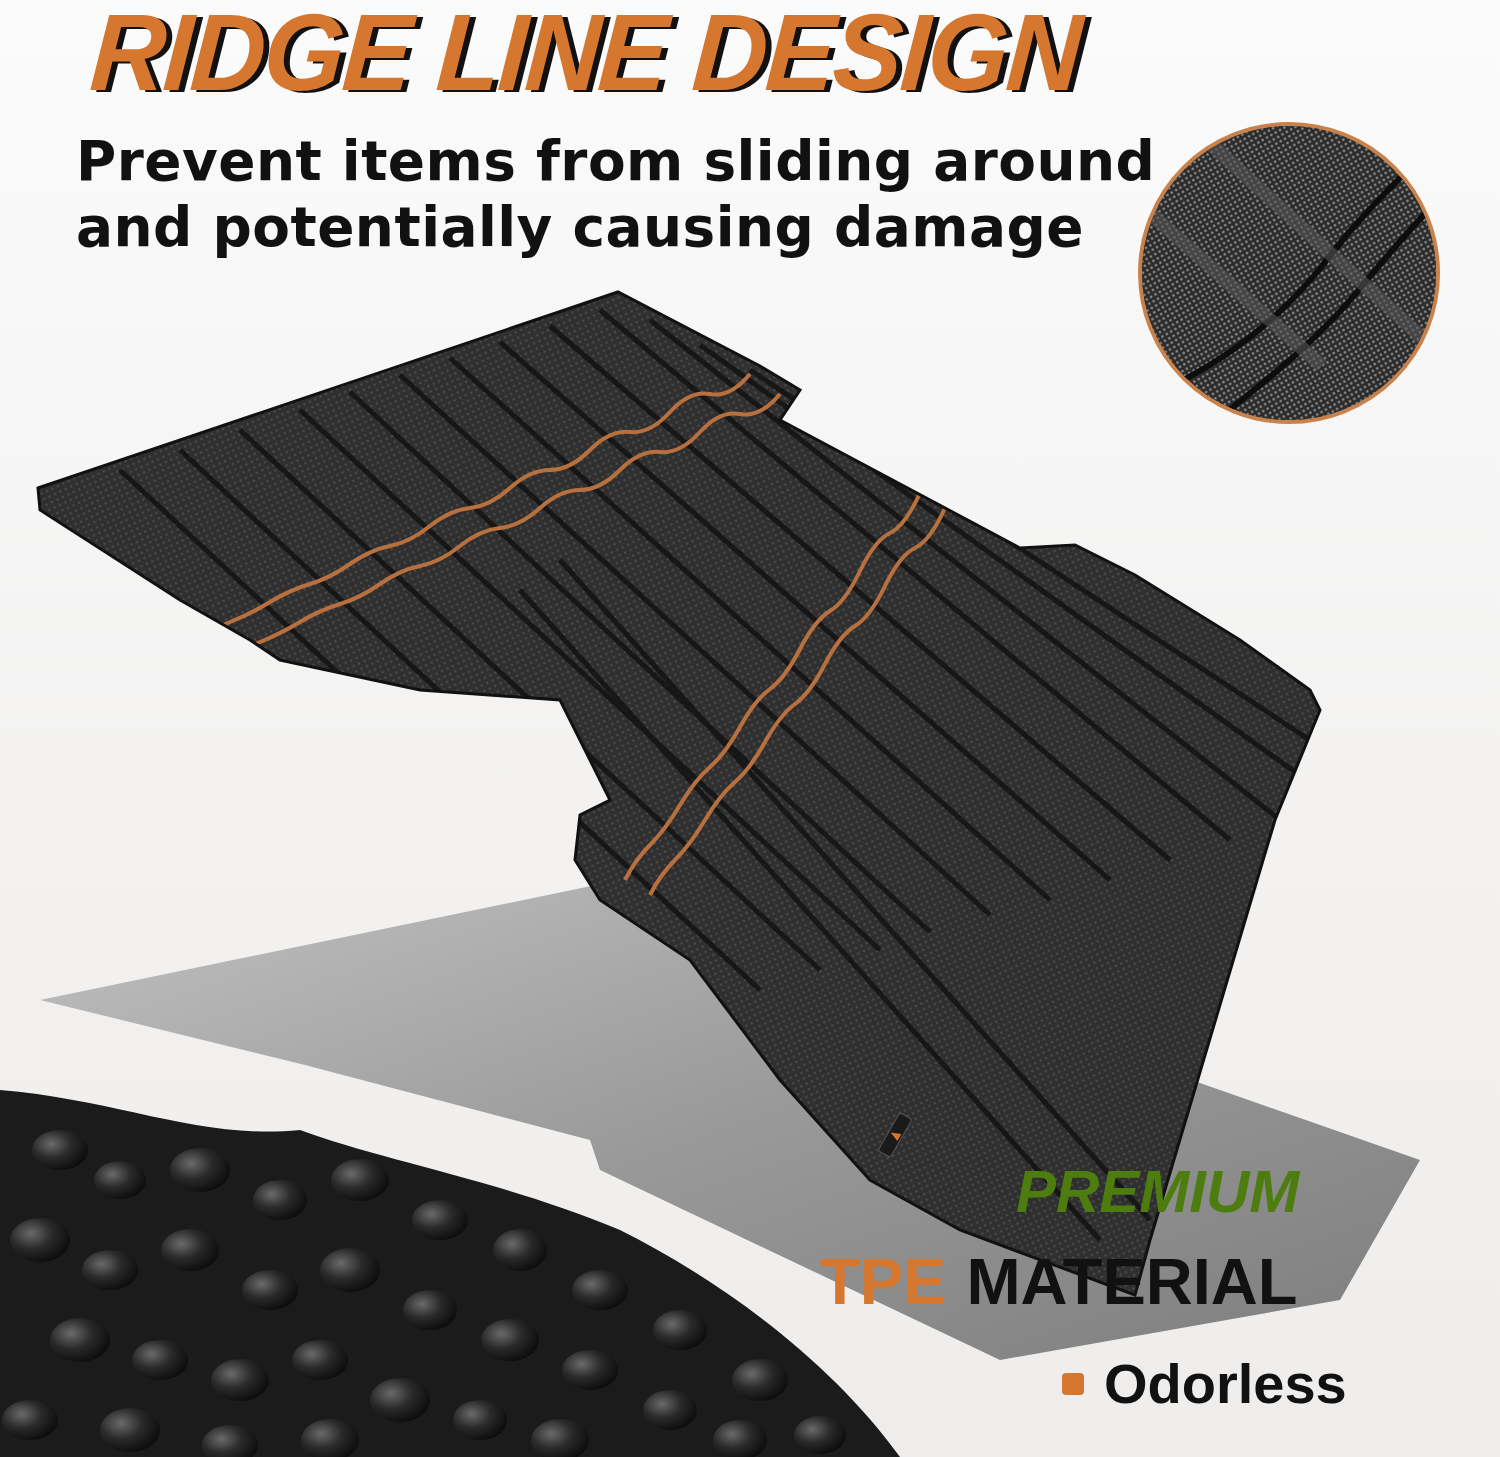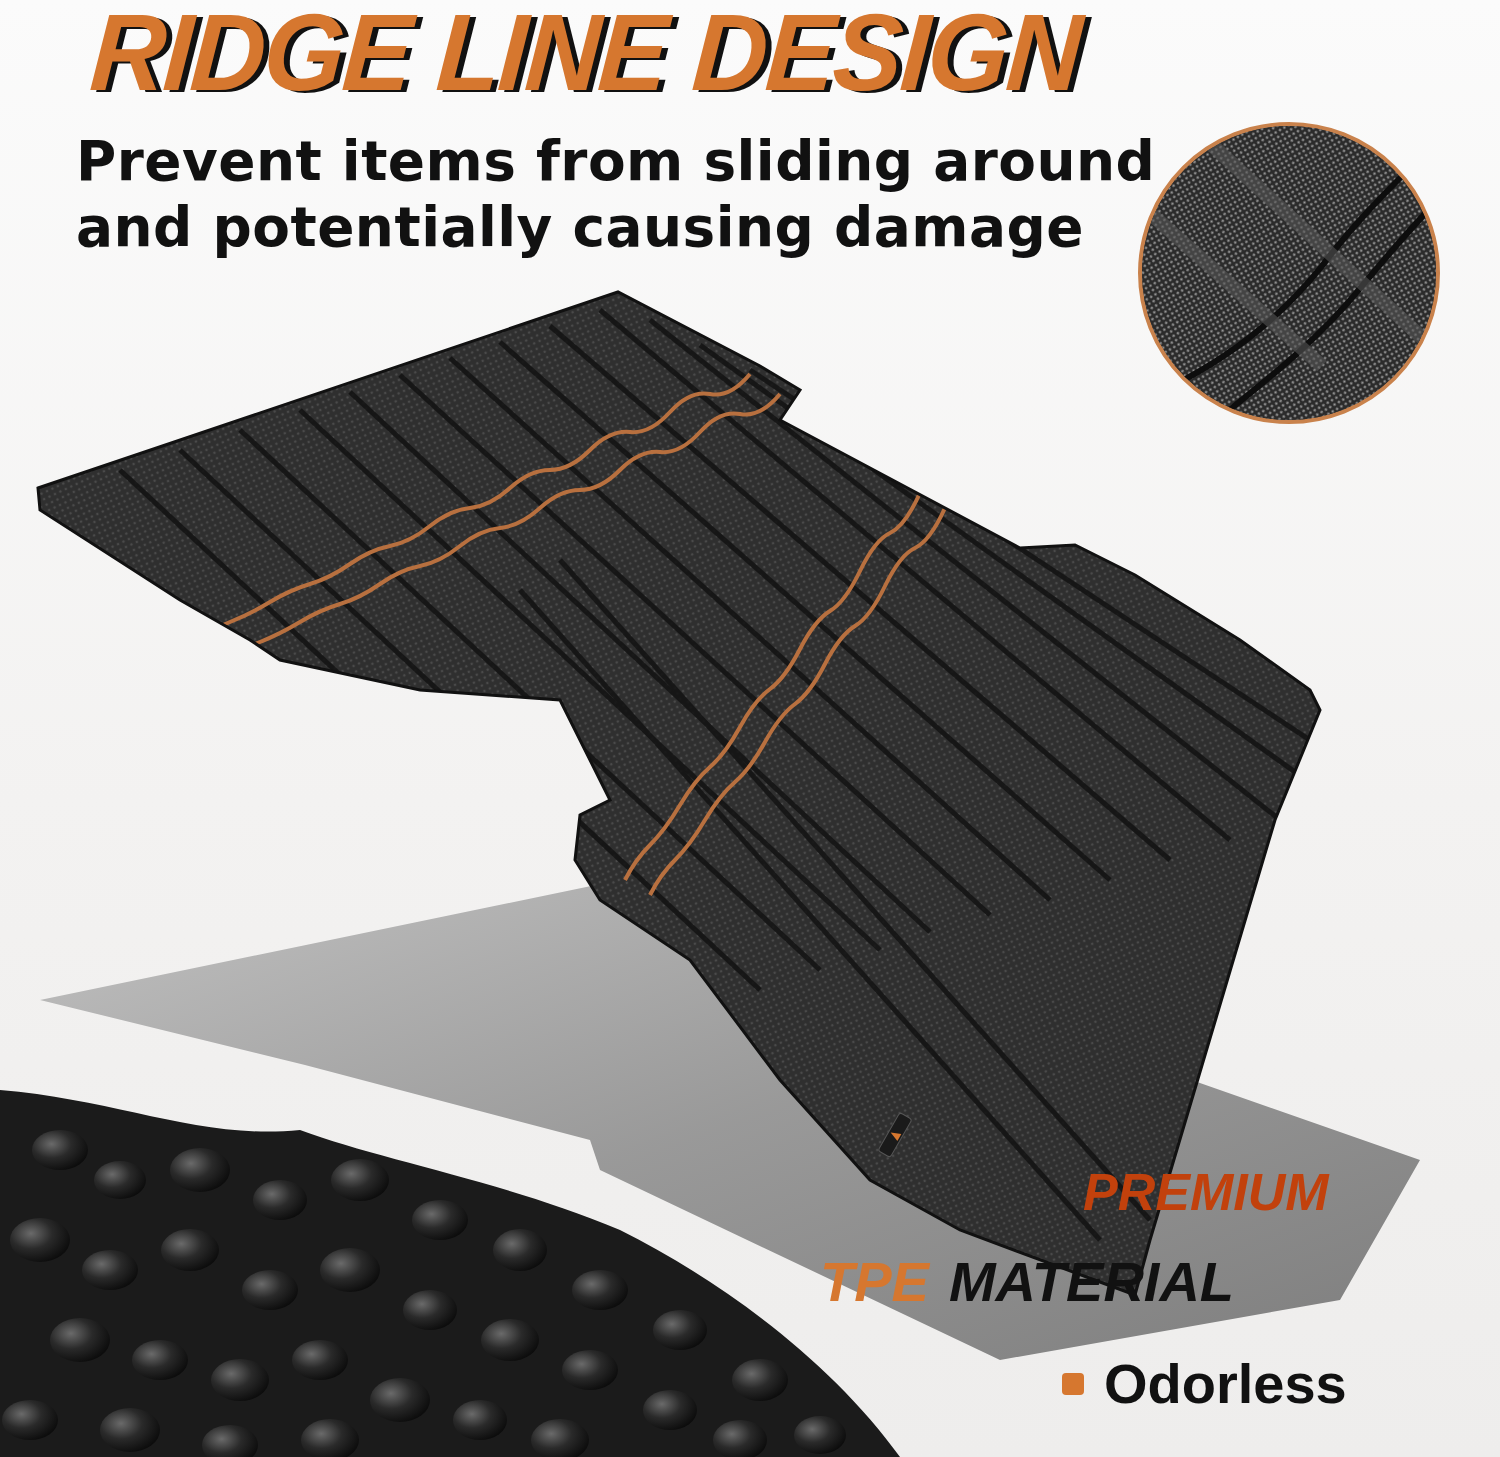--- a/index.html
+++ b/index.html
@@ -28,27 +28,27 @@
     }
     .subhead div { white-space: nowrap; }
     .scene { position: absolute; left: 0; top: 0; width: 1500px; height: 1457px; }
     .zoom-circle {
       position: absolute; left: 1138px; top: 122px;
       width: 302px; height: 302px; border-radius: 50%;
       border: 4px solid #c9824c; overflow: hidden; box-sizing: border-box;
       background: #3a3a3a;
     }
     .premium {
-      position: absolute; left: 1083px; top: 1148px;
-      font-weight: 700; font-style: italic; font-size: 52px; color: #c2410c;
+      position: absolute; left: 1016px; top: 1148px;
+      font-weight: 700; font-style: italic; font-size: 60px; color: #4d7c0f;
       line-height: 88px; white-space: nowrap;
     }
     .material-line {
       position: absolute; left: 820px; top: 1238px;
-      font-weight: 700; font-style: italic; font-size: 56px; color: #111;
+      font-weight: 700; font-size: 65px; color: #111;
       line-height: 88px; white-space: nowrap;
     }
     .tpe { color: #d6772f; margin-right: 20px; }
     .bullet-row {
       position: absolute; left: 1062px; top: 1352px;
       display: flex; align-items: center; gap: 20px;
     }
     .bullet-sq {
       width: 22px; height: 22px; border-radius: 4px; background: #d6772f;
     }

